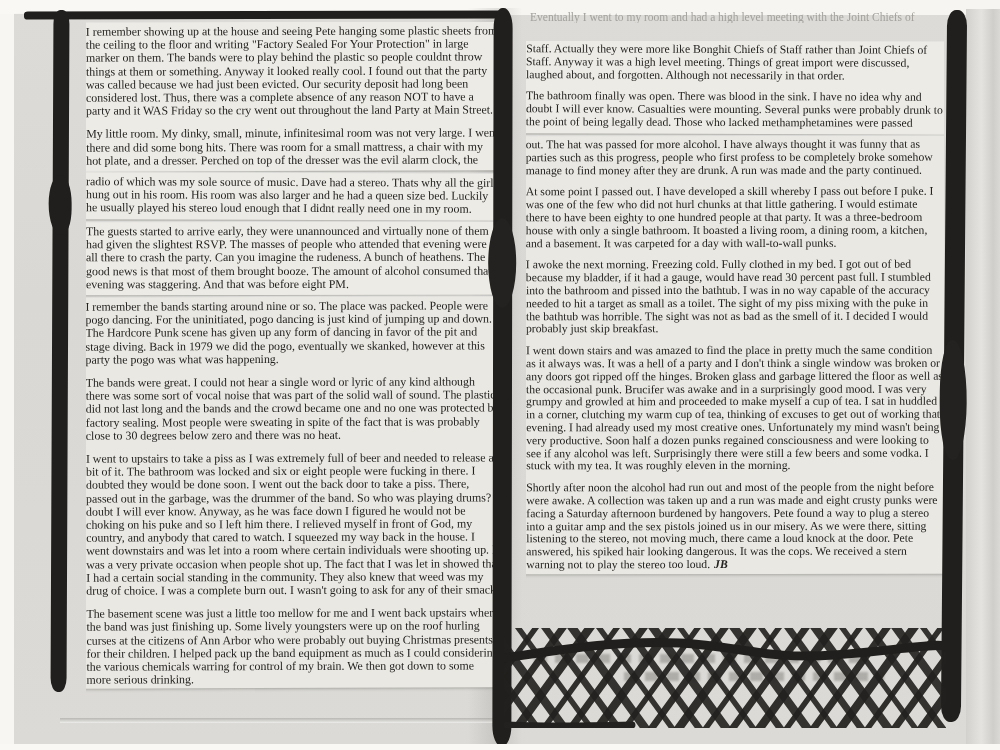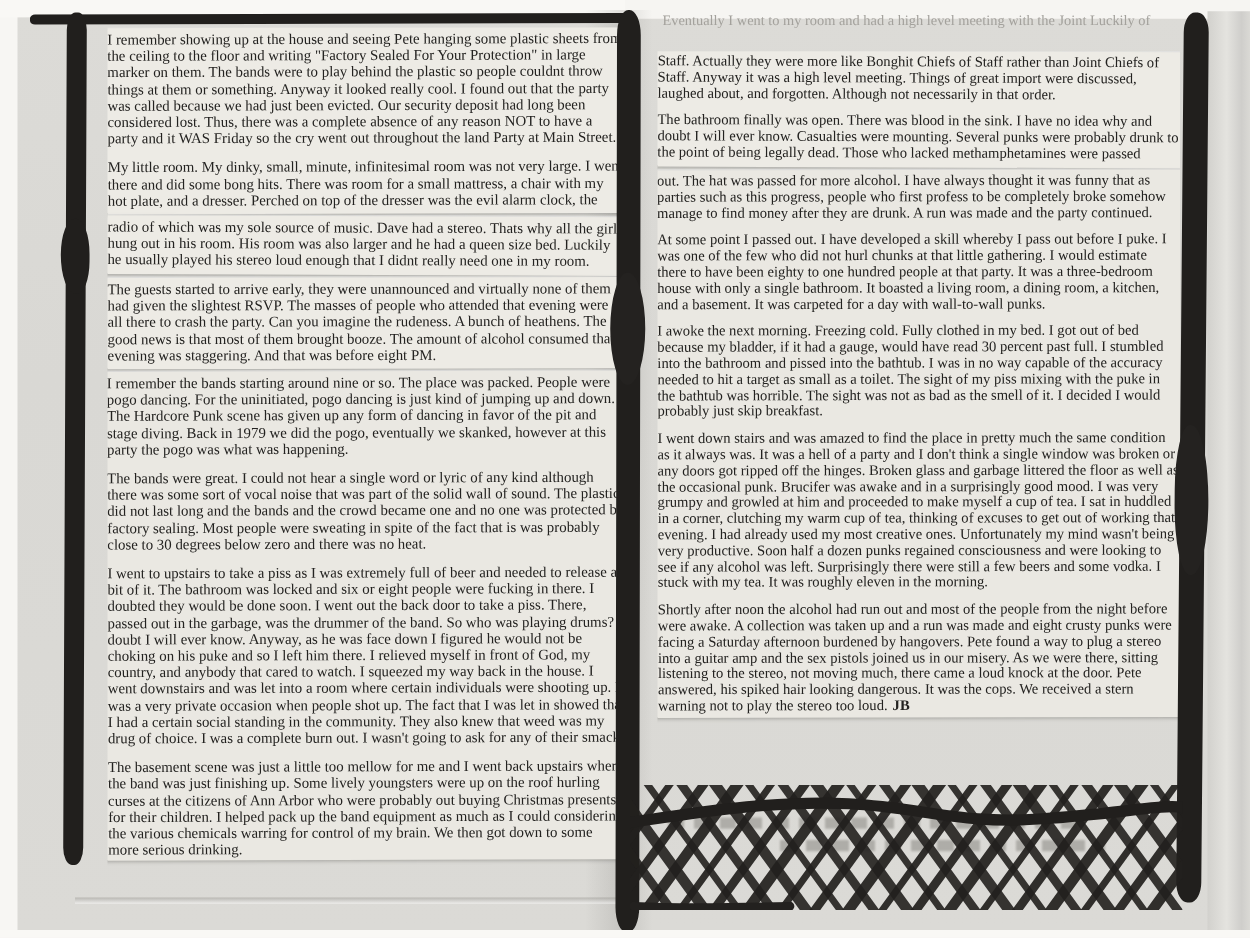--- a/index.html
+++ b/index.html
@@ -39,21 +39,21 @@
   
   .strip{background:#edebe5;padding:3px 6px 2px 6px;margin:0 -6px 2px -6px;
     box-shadow:0 1px 3px rgba(85,83,78,.38),0 -1px 1px rgba(255,255,255,.55);}
   .strip.tilt-a{transform:rotate(-0.18deg);}
   .strip.tilt-b{transform:rotate(0.22deg);}
   .strip.tilt-c{transform:rotate(-0.1deg);}
   .strip.big{background:#eae8e2;}
 
   .faint-line{position:absolute;left:530px;top:11px;width:420px;font-size:11.5px;
     color:#a3a19c;filter:blur(.6px);white-space:nowrap;overflow:hidden;}
-  .sig{font-weight:bold;padding-left:4px;text-align:center;}
+  .sig{font-style:italic;font-weight:bold;padding-left:4px;text-align:center;}
 
   
   .hatchbox{position:absolute;left:504px;top:628px;width:442px;height:100px;overflow:hidden;z-index:5;}
   .hatchbox svg{position:absolute;left:0;top:0;}
   .smudge{position:absolute;height:9px;filter:blur(1px);opacity:.55;
     background:repeating-linear-gradient(90deg,#8b8984 0 13px,transparent 13px 21px);}
   .sm1{left:30px;top:26px;width:330px;}
   .sm2{left:120px;top:44px;width:260px;}
   .shadow-spine{position:absolute;left:468px;top:8px;width:54px;height:738px;
     background:linear-gradient(90deg,rgba(70,68,64,0) 0%,rgba(70,68,64,.14) 55%,rgba(70,68,64,0) 100%);}
@@ -63,21 +63,21 @@
 </head>
 <body>
 
 <div class="scan">
   <div class="paper"></div>
   <div class="edge-wedge"></div>
   <div class="right-top-white"></div>
   <div class="right-edge-strip"></div>
   <div class="shadow-spine"></div>
 
-  <div class="faint-line">Eventually I went to my room and had a high level meeting with the Joint Luckily of</div>
+  <div class="faint-line">Eventually I went to my room and had a high level meeting with the Joint Chiefs of</div>
 
   <div class="col left-col">
     <div class="strip tilt-a">
       <p>I remember showing up at the house and seeing Pete hanging some plastic sheets from the ceiling to the floor and writing "Factory Sealed For Your Protection" in large marker on them. The bands were to play behind the plastic so people couldnt throw things at them or something. Anyway it looked really cool. I found out that the party was called because we had just been evicted. Our security deposit had long been considered lost. Thus, there was a complete absence of any reason NOT to have a party and it WAS Friday so the cry went out throughout the land Party at Main Street.</p>
       <p style="margin-bottom:2px;">My little room. My dinky, small, minute, infinitesimal room was not very large. I went there and did some bong hits. There was room for a small mattress, a chair with my hot plate, and a dresser. Perched on top of the dresser was the evil alarm clock, the</p>
     </div>
     <div class="strip tilt-b">
       <p style="margin-bottom:2px;">radio of which was my sole source of music. Dave had a stereo. Thats why all the girls hung out in his room. His room was also larger and he had a queen size bed. Luckily he usually played his stereo loud enough that I didnt really need one in my room.</p>
     </div>
     <div class="strip tilt-c">

